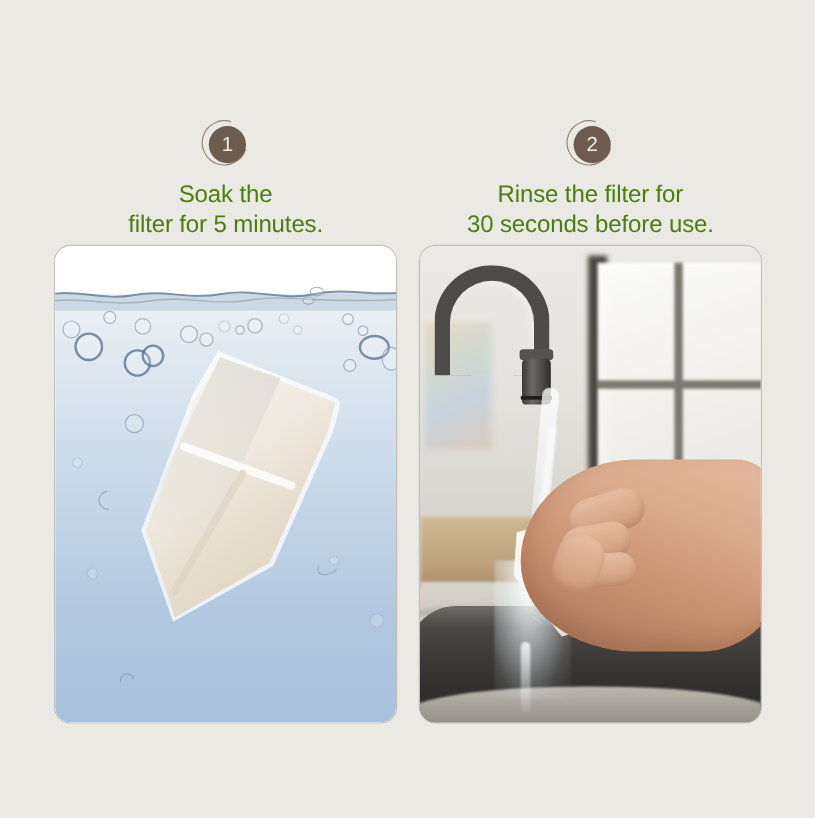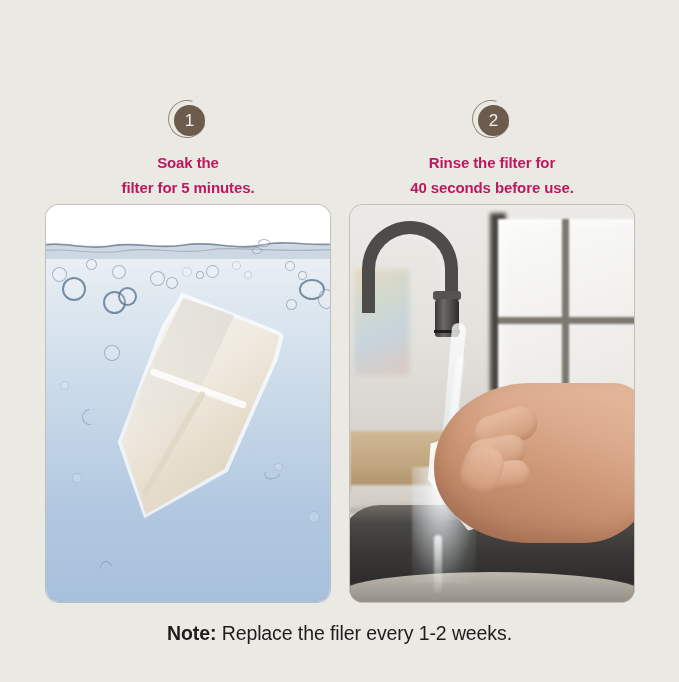--- a/index.html
+++ b/index.html
@@ -88,24 +88,24 @@
     display: flex;
     align-items: center;
     justify-content: center;
     line-height: 1;
     letter-spacing: 0;
   }
 
   .step-caption {
     margin-top: 10px;
     text-align: center;
-    font-size: 15px;
+    font-size: 20px;
     line-height: 25px;
-    font-weight: 700;
-    color: #be185d;
+    font-weight: 400;
+    color: #4d7c0f;
     letter-spacing: -0.1px;
     white-space: pre-line;
   }
 
   
   .cards {
     position: absolute;
     top: 205px;
     left: 46px;
     width: 588px;
@@ -501,21 +501,21 @@
       <div class="step-caption">Soak the
 filter for 5 minutes.</div>
     </div>
 
     <div class="step-head">
       <div class="badge-wrap">
         <span class="badge-ring"></span>
         <span class="badge-circle">2</span>
       </div>
       <div class="step-caption">Rinse the filter for
-40 seconds before use.</div>
+30 seconds before use.</div>
     </div>
 
   </div>
 
   <div class="cards">
 
     <div class="card">
       <div class="water-scene">
         <div class="water-body"></div>
 
@@ -601,17 +601,14 @@
         <span class="hand"></span>
         <span class="finger f1"></span>
         <span class="finger f2"></span>
         <span class="finger f3"></span>
         <span class="finger thumb"></span>
       </div>
     </div>
 
   </div>
 
-  <div class="note">
-    <b>Note:</b><span> Replace the filer every 1-2 weeks.</span>
-  </div>
 
 </div>
 
 </body></html>

